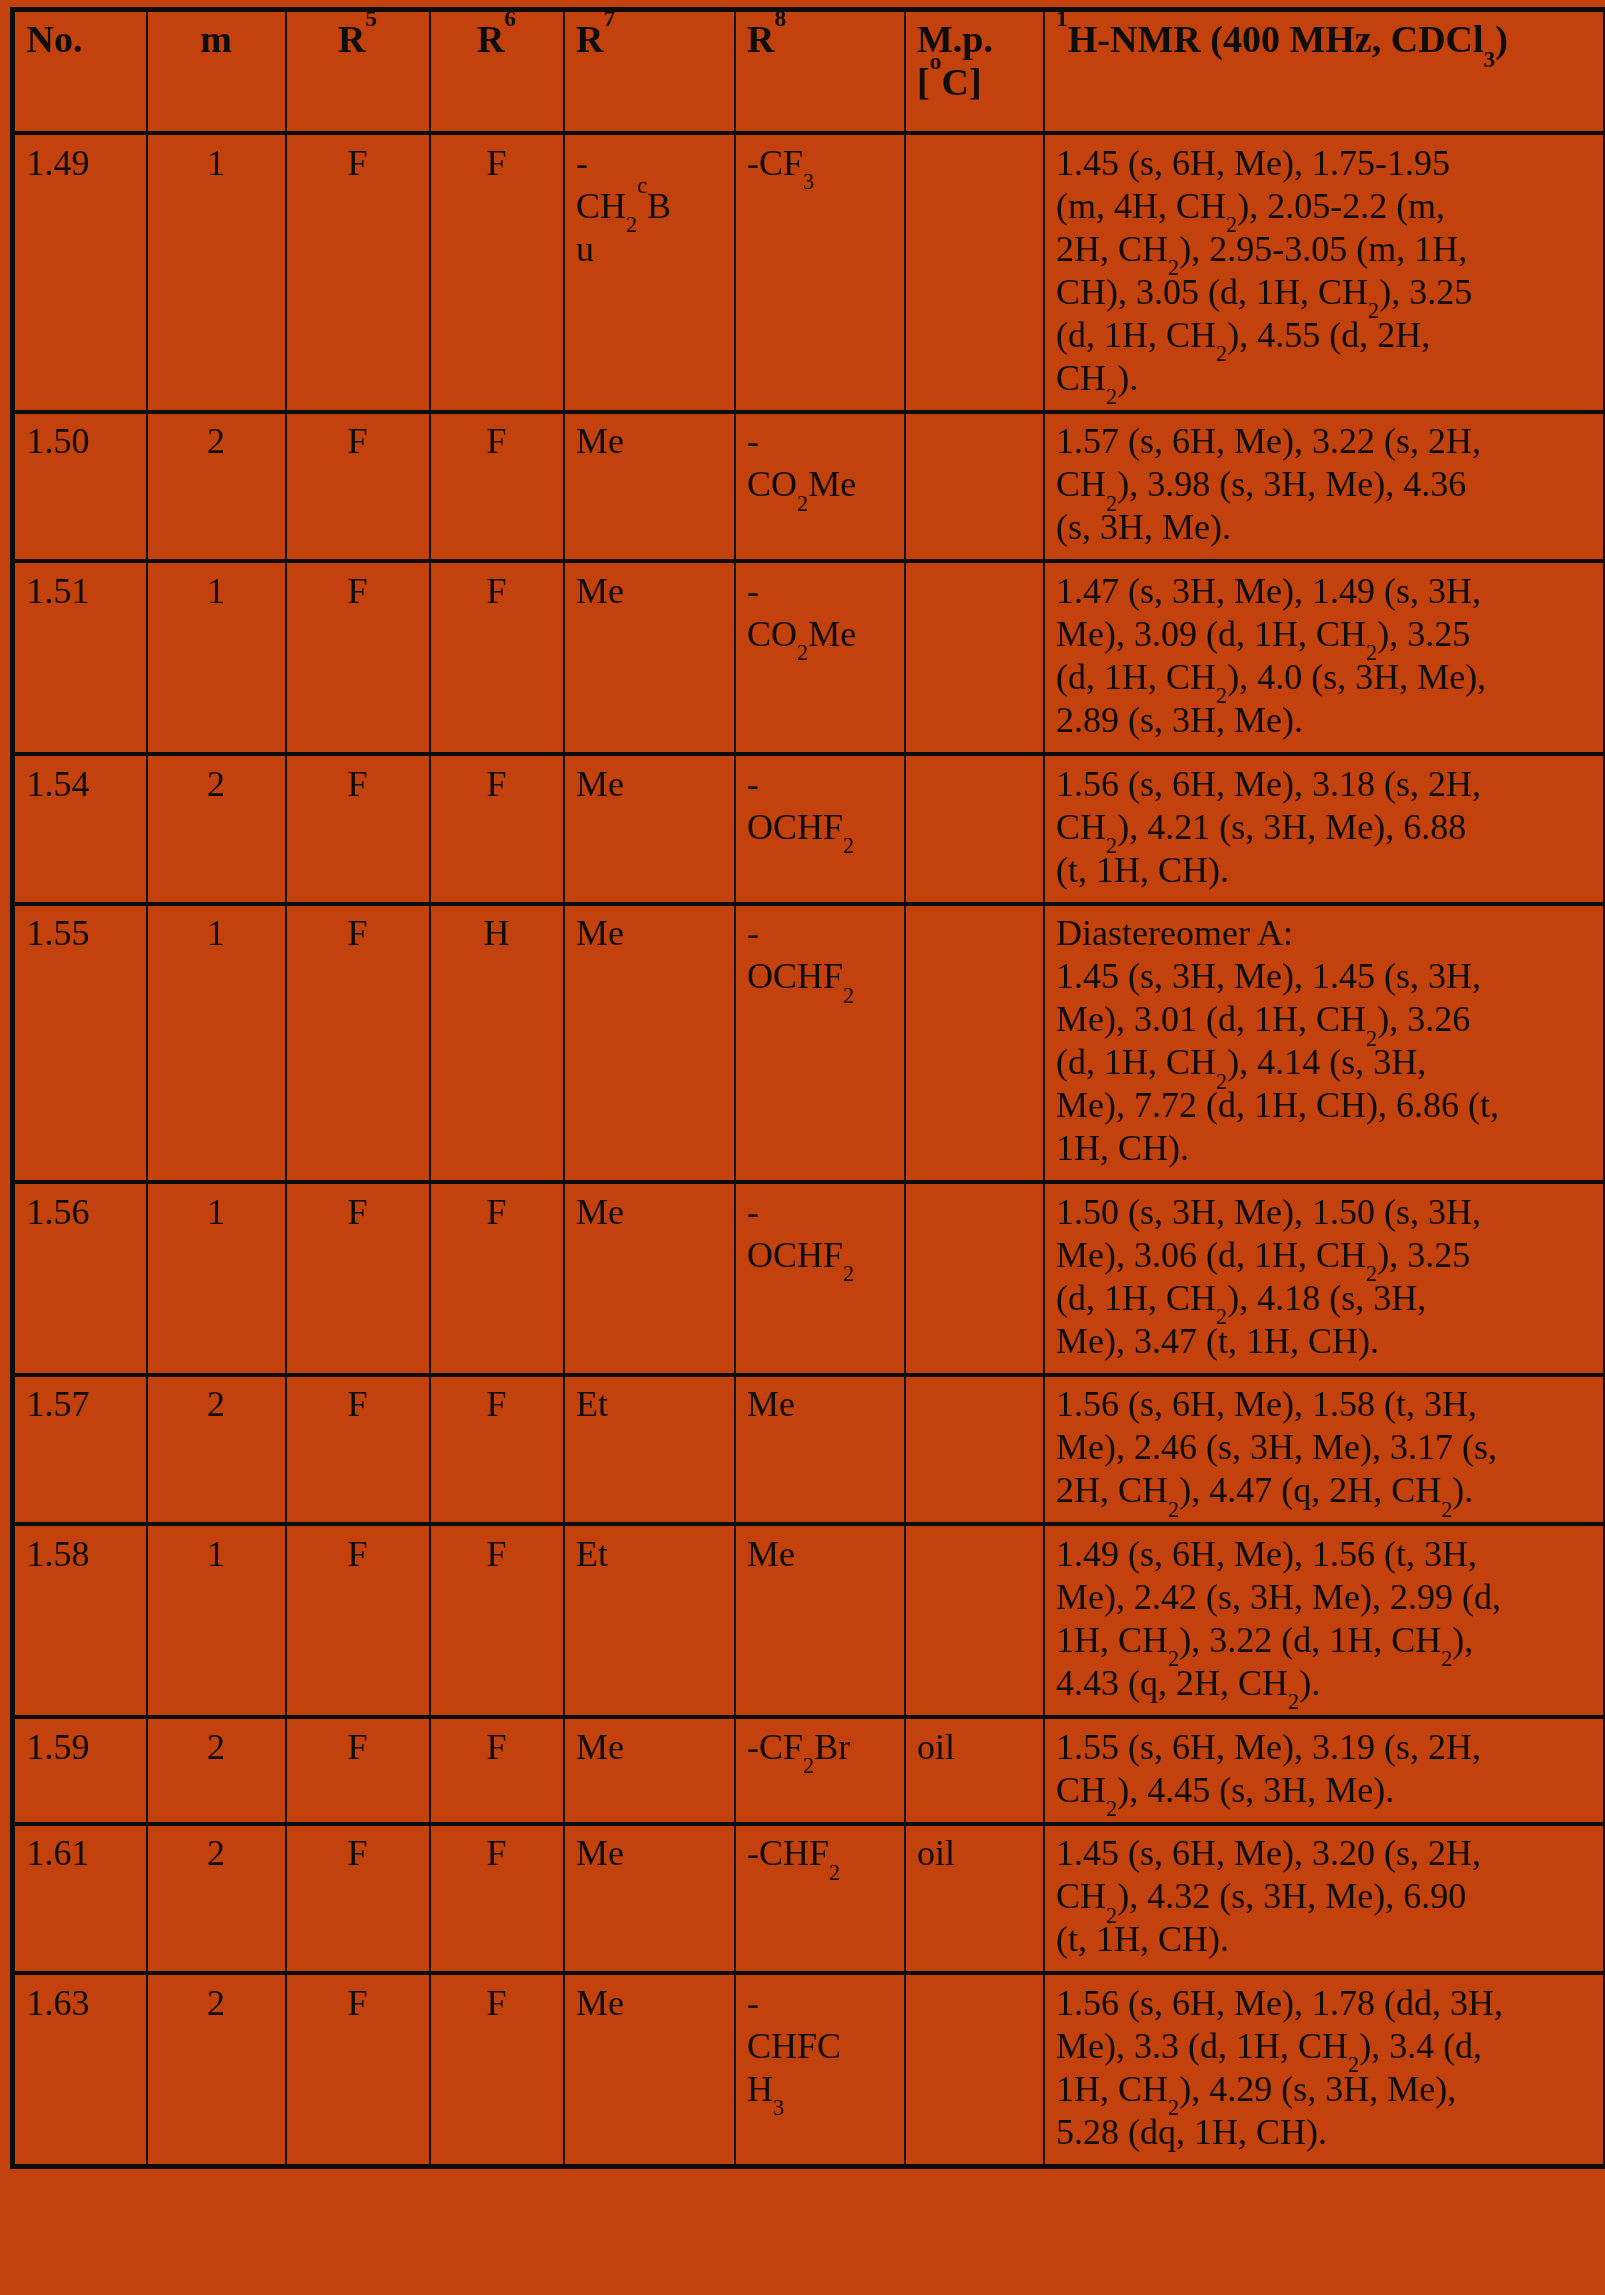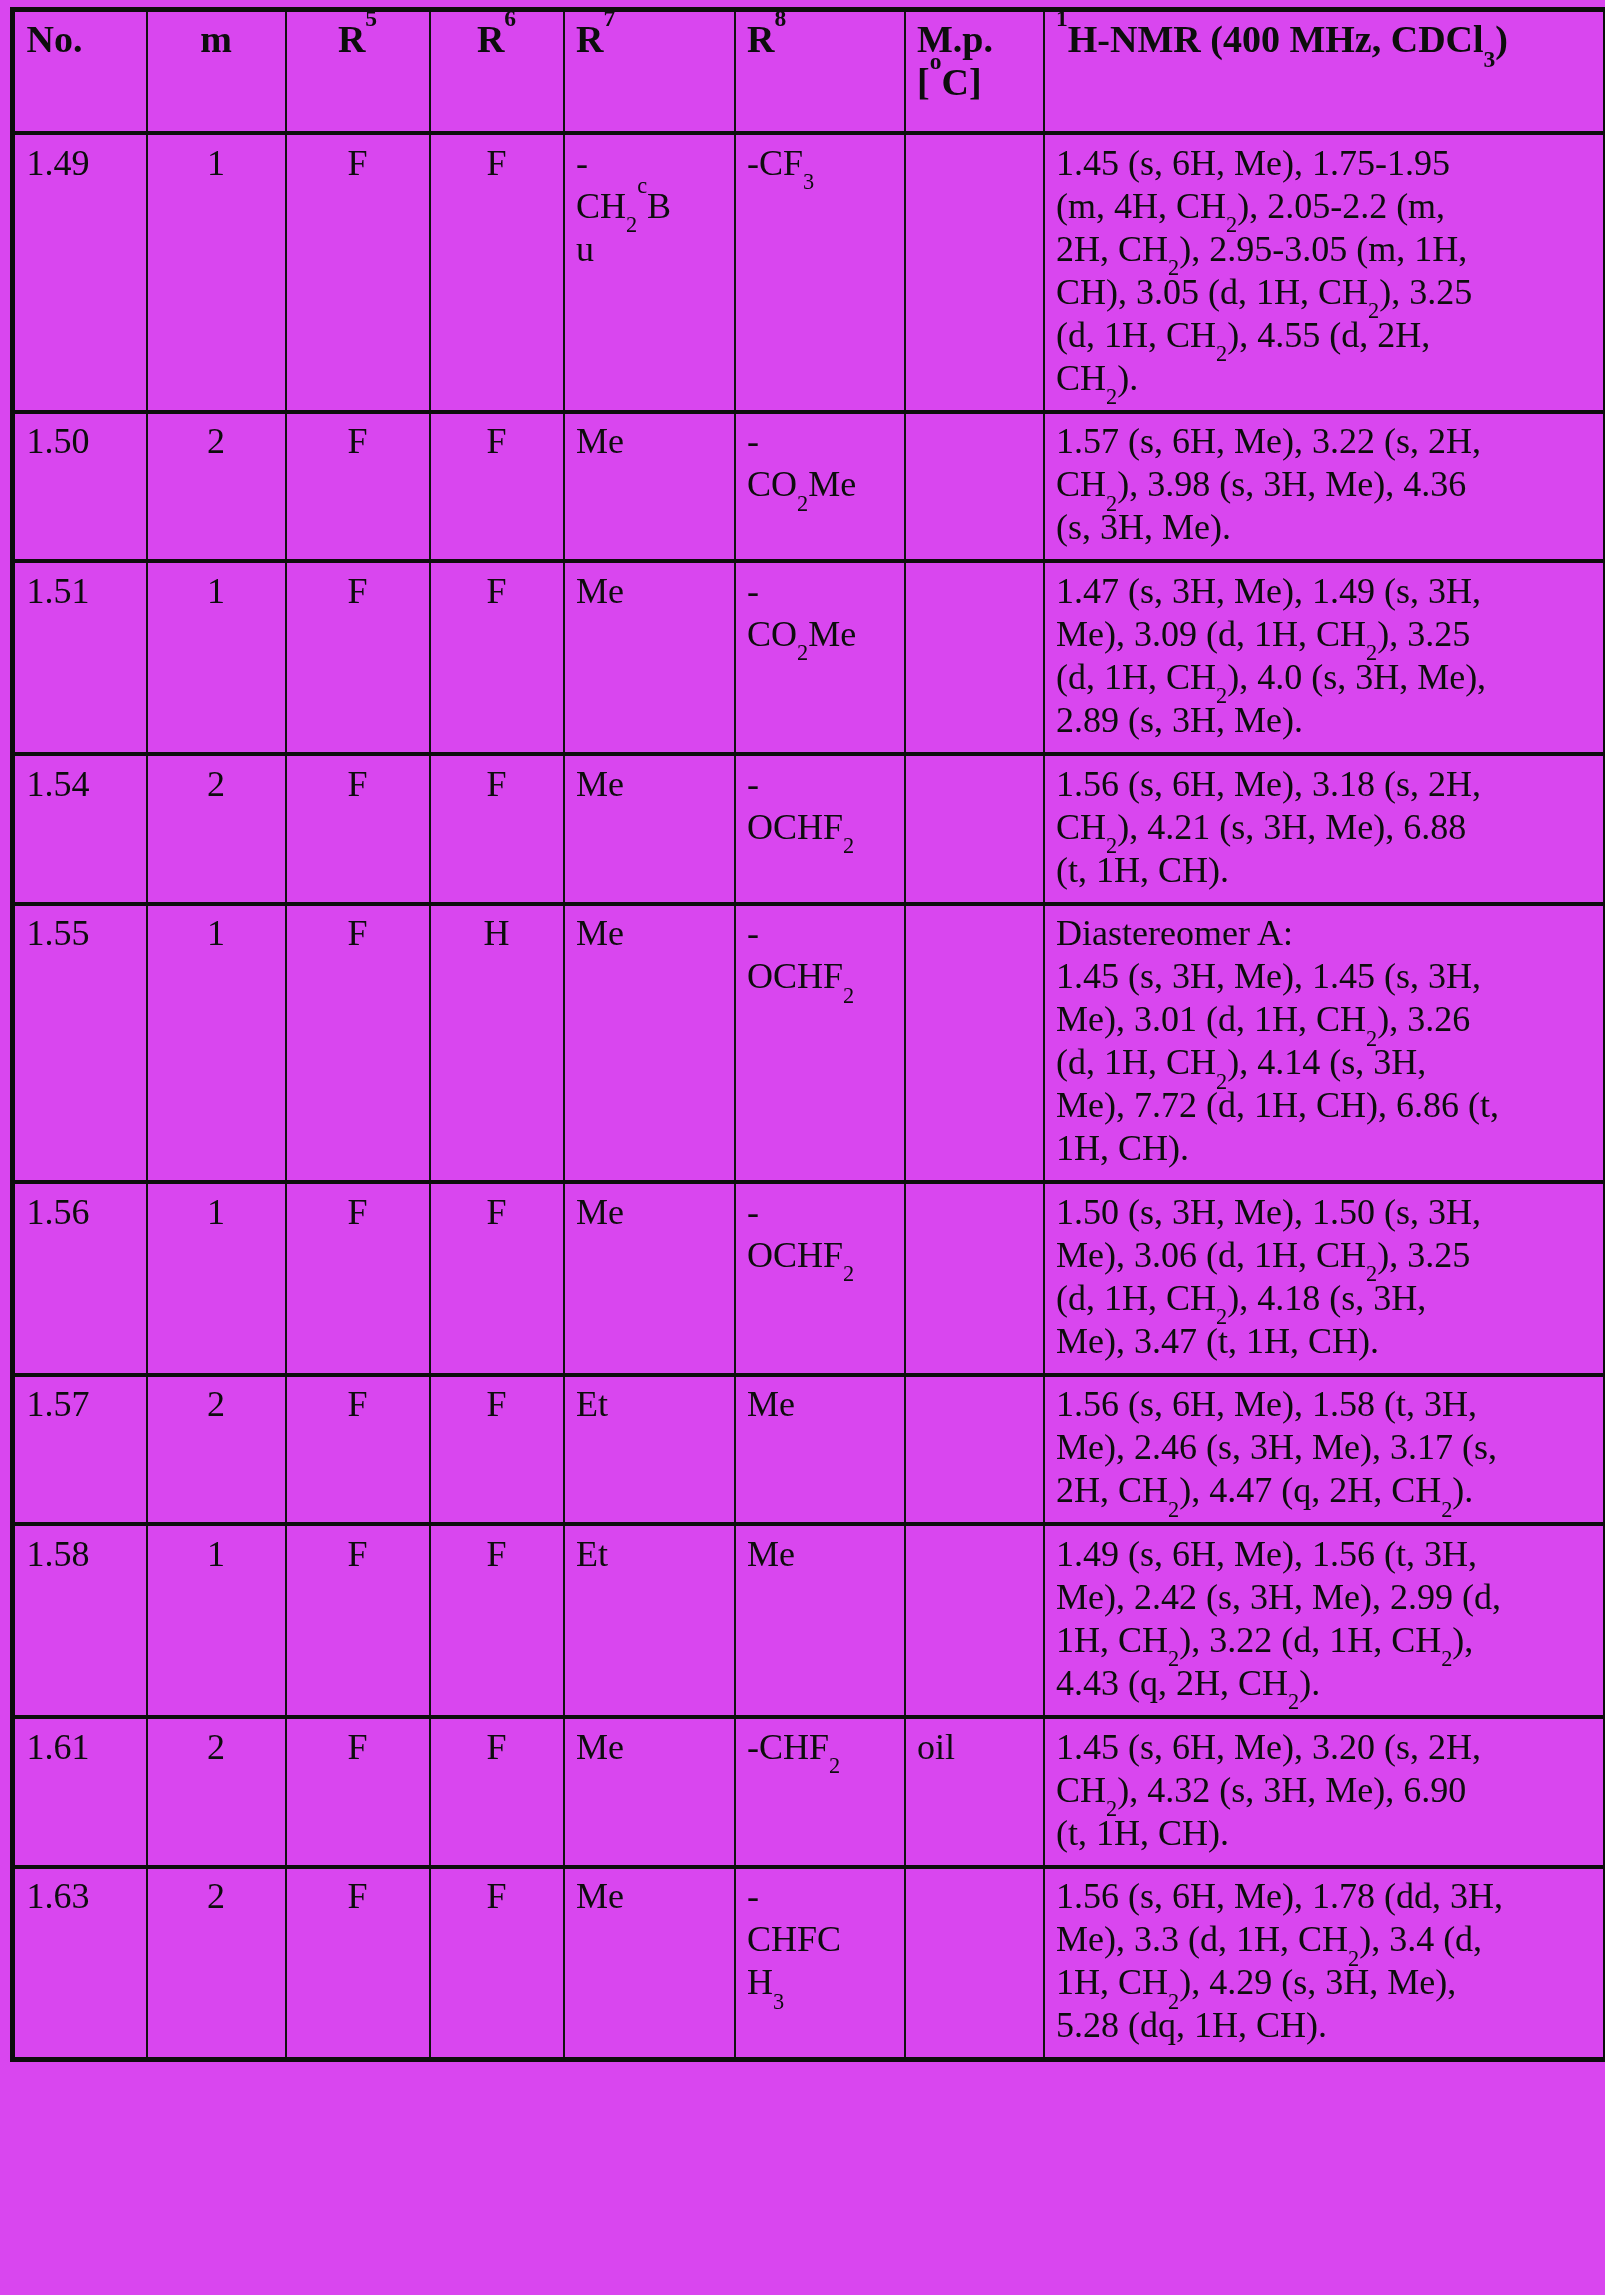--- a/index.html
+++ b/index.html
@@ -1,21 +1,21 @@
 <!DOCTYPE html>
 <html style="font-size:13px"><head>
 <meta charset="utf-8">
 <style>
   html,body{margin:0;padding:0;background:#ffffff;}
   body{
     width:1606px;height:2295px;position:relative;
     font-family:"Liberation Serif","DejaVu Serif",serif;
     color:#0d0d0d;
   }
-  .page{position:absolute;inset:0;background:#d946ef;}
+  .page{position:absolute;inset:0;background:#c2410c;}
   table.nmr-table{
     position:absolute;left:10px;top:6.6px;width:1594px;
     border-collapse:collapse;table-layout:fixed;
     border:5px solid #0d0d0d;
   }
   col.c-no{width:134px}
   col.c-m{width:139px}
   col.c-r5{width:144px}
   col.c-r6{width:134px}
   col.c-r7{width:171px}
@@ -226,20 +226,37 @@
           </td>
           <td class="col-mp"></td>
           <td class="col-nmr">
             <div class="line">1.49 (s, 6H, Me), 1.56 (t, 3H,</div>
             <div class="line">Me), 2.42 (s, 3H, Me), 2.99 (d,</div>
             <div class="line">1H, CH<sub>2</sub>), 3.22 (d, 1H, CH<sub>2</sub>),</div>
             <div class="line">4.43 (q, 2H, CH<sub>2</sub>).</div>
           </td>
         </tr>
         <tr>
+          <td class="col-no">1.59</td>
+          <td class="col-m">2</td>
+          <td class="col-r5">F</td>
+          <td class="col-r6">F</td>
+          <td class="col-r7">
+            <div class="line">Me</div>
+          </td>
+          <td class="col-r8">
+            <div class="line">-CF<sub>2</sub>Br</div>
+          </td>
+          <td class="col-mp">oil</td>
+          <td class="col-nmr">
+            <div class="line">1.55 (s, 6H, Me), 3.19 (s, 2H,</div>
+            <div class="line">CH<sub>2</sub>), 4.45 (s, 3H, Me).</div>
+          </td>
+        </tr>
+        <tr>
           <td class="col-no">1.61</td>
           <td class="col-m">2</td>
           <td class="col-r5">F</td>
           <td class="col-r6">F</td>
           <td class="col-r7">
             <div class="line">Me</div>
           </td>
           <td class="col-r8">
             <div class="line">-CHF<sub>2</sub></div>
           </td>

